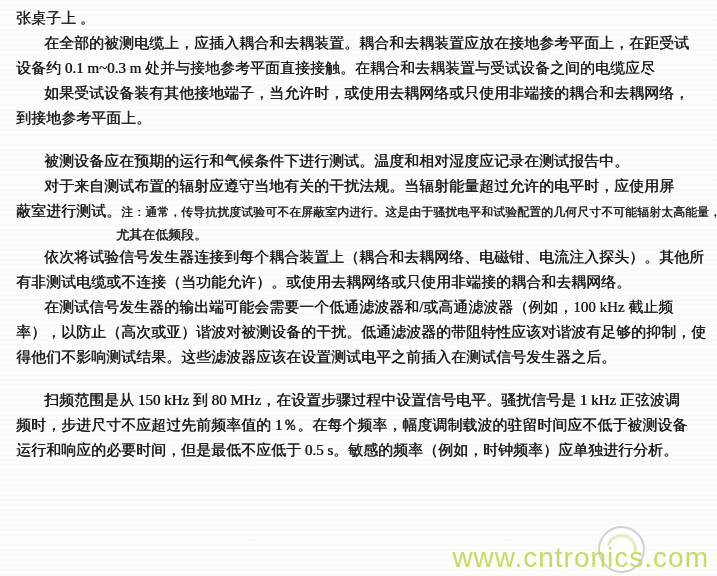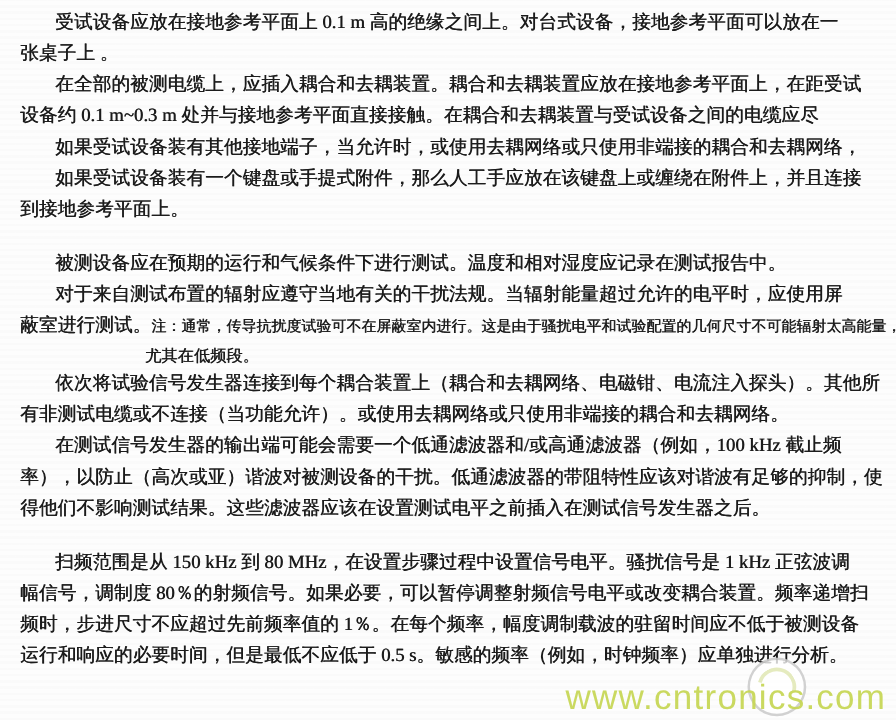--- a/index.html
+++ b/index.html
@@ -79,41 +79,38 @@
     border-left-color: transparent;
     border-bottom-color: transparent;
     transform: rotate(-30deg);
   }
 </style>
 </head>
 <body>
 
 <div class="page">
 
-  <div class="ln ind">受试设备应放在接地参考平面上 0.1 m 高的绝缘之间上。对台式设备，接地参考平面可以放在一</div>
   <div class="ln">张桌子上 。</div>
   <div class="ln ind">在全部的被测电缆上，应插入耦合和去耦装置。耦合和去耦装置应放在接地参考平面上，在距受试</div>
   <div class="ln">设备约 0.1 m~0.3 m 处并与接地参考平面直接接触。在耦合和去耦装置与受试设备之间的电缆应尽</div>
   <div class="ln ind">如果受试设备装有其他接地端子，当允许时，或使用去耦网络或只使用非端接的耦合和去耦网络，</div>
-  <div class="ln ind">如果受试设备装有一个键盘或手提式附件，那么人工手应放在该键盘上或缠绕在附件上，并且连接</div>
   <div class="ln">到接地参考平面上。</div>
 
   <div class="ln ind gap">被测设备应在预期的运行和气候条件下进行测试。温度和相对湿度应记录在测试报告中。</div>
   <div class="ln ind">对于来自测试布置的辐射应遵守当地有关的干扰法规。当辐射能量超过允许的电平时，应使用屏</div>
   <div class="ln">
     <span>蔽室进行测试。</span><span class="sm">注：通常，传导抗扰度试验可不在屏蔽室内进行。这是由于骚扰电平和试验配置的几何尺寸不可能辐射太高能量，</span>
   </div>
   <div class="ln sm-line deep">尤其在低频段。</div>
   <div class="ln ind">依次将试验信号发生器连接到每个耦合装置上（耦合和去耦网络、电磁钳、电流注入探头）。其他所</div>
   <div class="ln">有非测试电缆或不连接（当功能允许）。或使用去耦网络或只使用非端接的耦合和去耦网络。</div>
   <div class="ln ind">在测试信号发生器的输出端可能会需要一个低通滤波器和/或高通滤波器（例如，100 kHz 截止频</div>
   <div class="ln">率），以防止（高次或亚）谐波对被测设备的干扰。低通滤波器的带阻特性应该对谐波有足够的抑制，使</div>
   <div class="ln">得他们不影响测试结果。这些滤波器应该在设置测试电平之前插入在测试信号发生器之后。</div>
 
   <div class="ln ind gap">扫频范围是从 150 kHz 到 80 MHz，在设置步骤过程中设置信号电平。骚扰信号是 1 kHz 正弦波调</div>
-  <div class="ln">幅信号，调制度 80％的射频信号。如果必要，可以暂停调整射频信号电平或改变耦合装置。频率递增扫</div>
   <div class="ln">频时，步进尺寸不应超过先前频率值的 1％。在每个频率，幅度调制载波的驻留时间应不低于被测设备</div>
   <div class="ln">运行和响应的必要时间，但是最低不应低于 0.5 s。敏感的频率（例如，时钟频率）应单独进行分析。</div>
 
   <div class="stamp"></div>
   <div class="watermark">www.cntronics.com</div>
 
 </div>
 
 </body></html>

